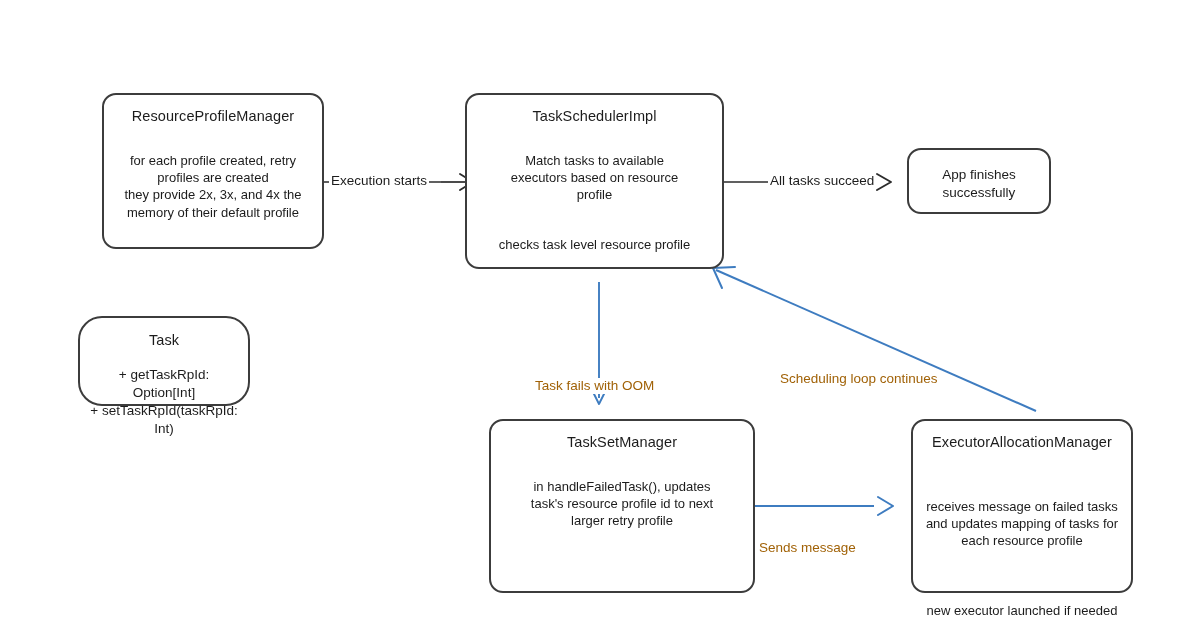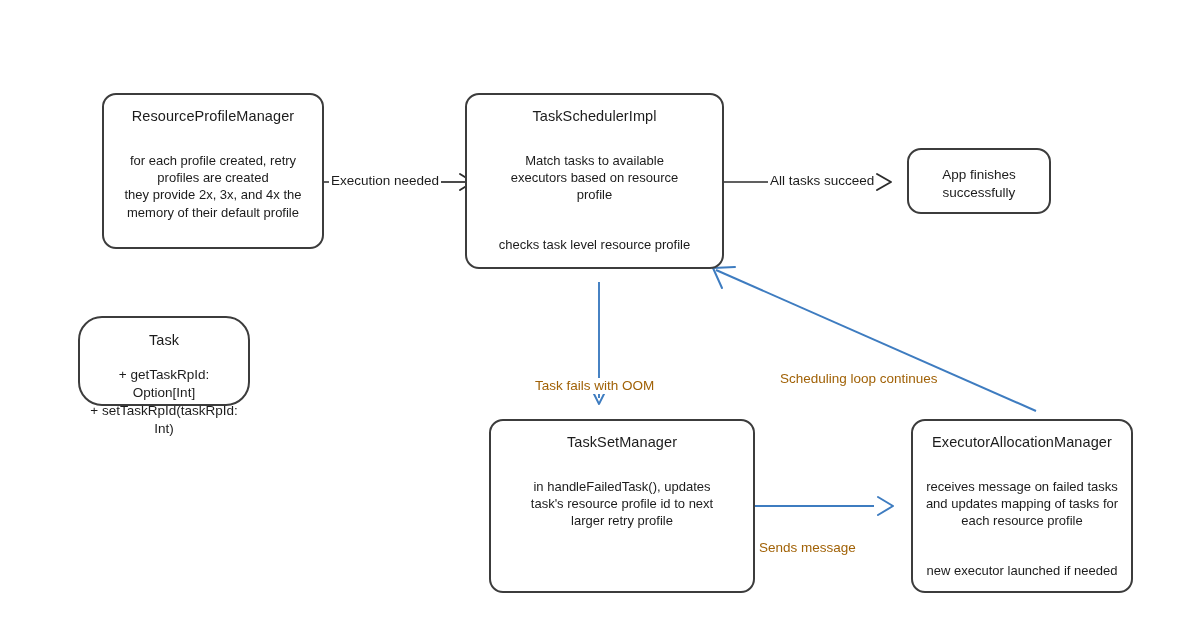--- a/index.html
+++ b/index.html
@@ -49,21 +49,21 @@
   }
   .node .body.first { margin-top: 26px; }
   .node .body.second { margin-top: 32px; }
 
   
   #node-rpm   { left: 68px;  top: 93px;  width: 222px; height: 156px; margin-left: 34px; }
   #node-task  { left: 78px;  top: 316px; width: 172px; height: 90px;  border-radius: 24px; }
   #node-tsi   { left: 465px; top: 93px;  width: 259px; height: 176px; }
   #node-app   { left: 907px; top: 148px; width: 144px; height: 66px;  justify-content: flex-end; padding-top: 0; }
   #node-tsm   { left: 489px; top: 419px; width: 266px; height: 174px; }
-  #node-eam   { left: 911px; top: 419px; width: 222px; height: 174px; }
+  #node-eam   { left: 911px; top: 419px; width: 222px; height: 174px; gap: 20px; }
 
   #node-app .body { font-size: 13.5px; }
   #node-task .title { margin-top: 1px; }
   #node-task .body { margin-top: 16px; font-size: 13.5px; }
 
   
   #links {
     position: absolute;
     left: 0; top: 0;
     width: 1200px;
@@ -157,19 +157,19 @@
   </div>
 
   <div class="node" id="node-eam">
     <div class="title">ExecutorAllocationManager</div>
     <div class="body first">receives message on failed tasks
 and updates mapping of tasks for
 each resource profile</div>
     <div class="body second">new executor launched if needed</div>
   </div>
 
-  <div class="edge-label dark" id="label-execution-starts">Execution needed</div>
+  <div class="edge-label dark" id="label-execution-starts">Execution starts</div>
   <div class="edge-label dark" id="label-all-tasks">All tasks succeed</div>
   <div class="edge-label blue" id="label-oom">Task fails with OOM</div>
   <div class="edge-label blue" id="label-sends-message">Sends message</div>
   <div class="edge-label blue" id="label-sched-loop">Scheduling loop continues</div>
 
 </div>
 
 </body></html>

